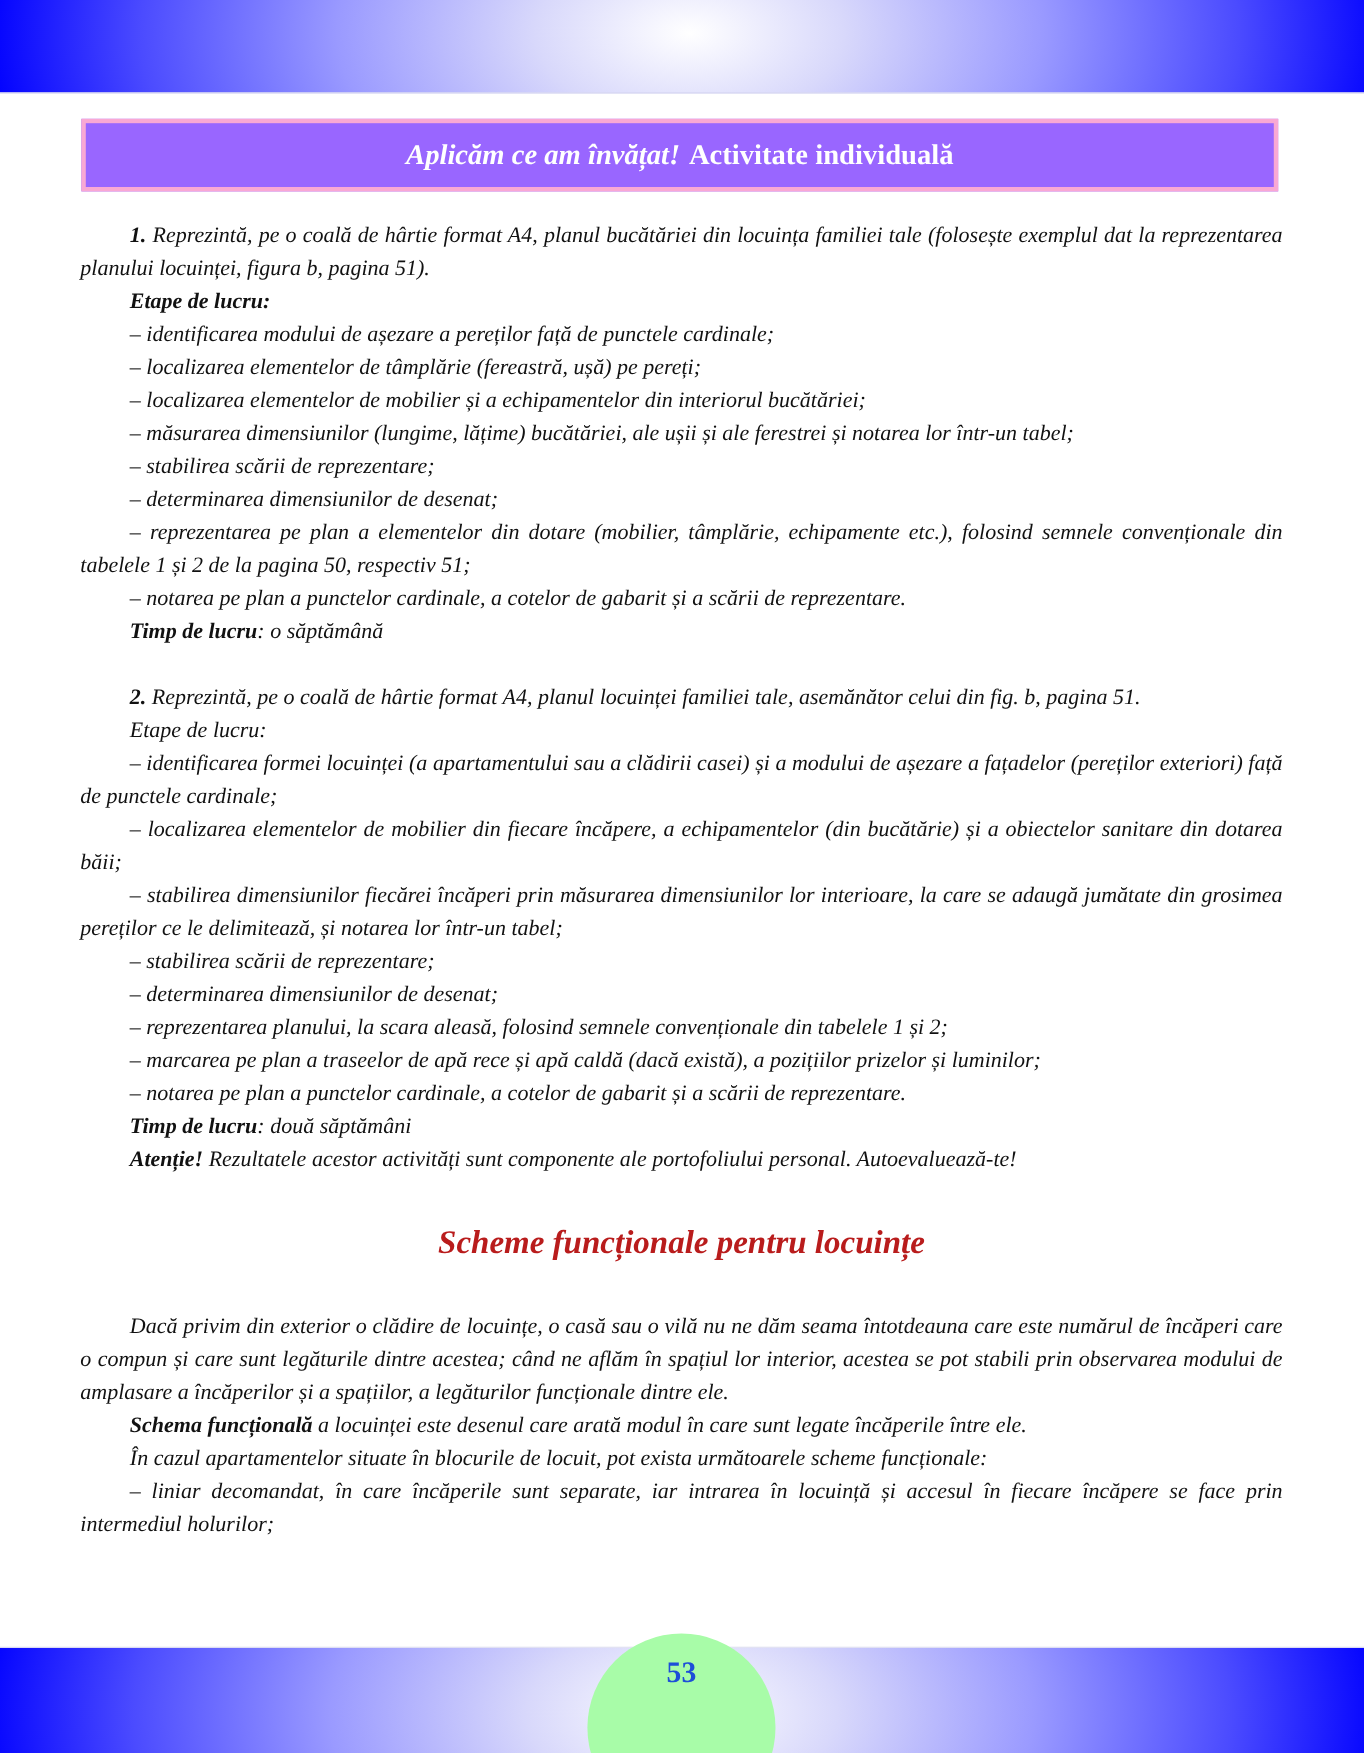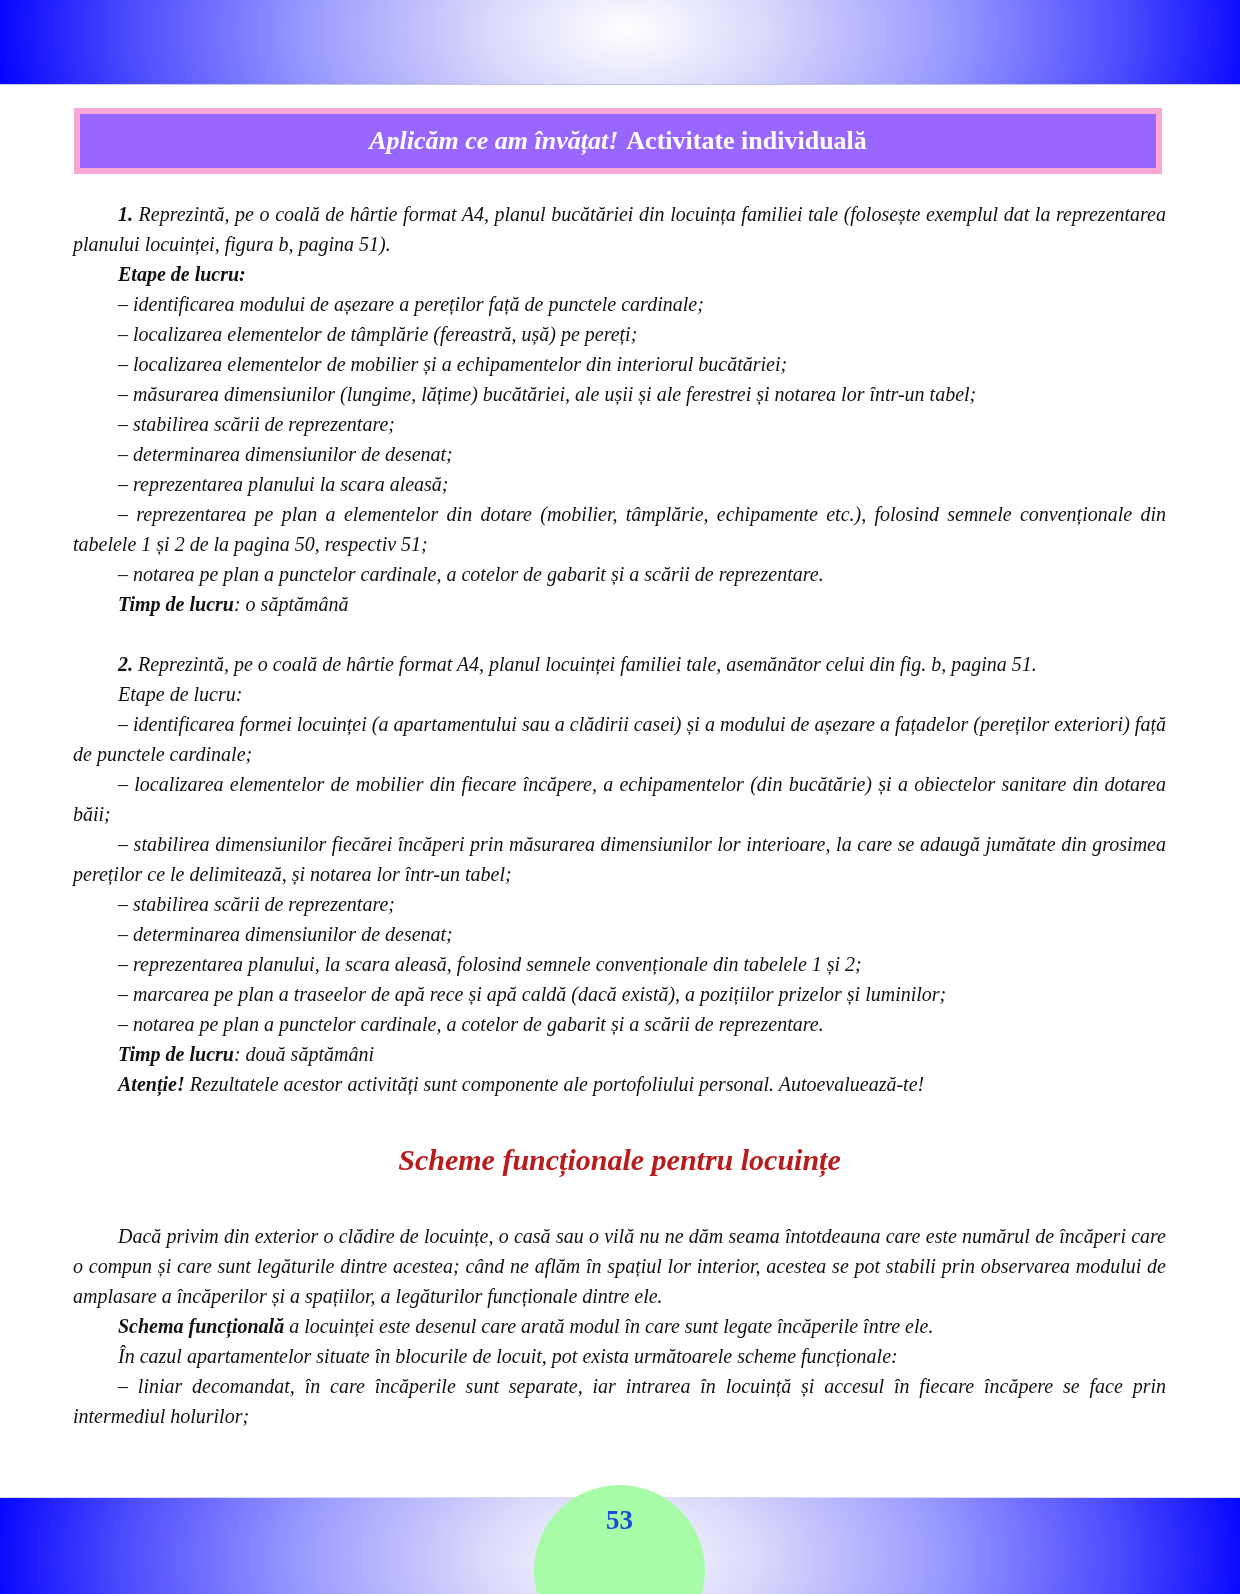--- a/index.html
+++ b/index.html
@@ -22,21 +22,21 @@
     .page-circle {
       position: absolute; left: 534px; top: 1485px; width: 171px; height: 171px;
       border-radius: 50%; background: #a8fca8;
     }
     .page-number {
       position: absolute; left: 534px; top: 1505px; width: 171px; text-align: center;
       font-weight: bold; font-size: 27px; color: #1d4ed8;
     }
     .banner {
       position: absolute; left: 74px; top: 108px; width: 1088px; height: 66px;
-      background: #9966ff; border: 6px solid #f9a8d4; box-sizing: border-box;
+      background: #9966ff; border: 4px solid #f9a8d4; box-sizing: border-box;
       display: flex; align-items: center; justify-content: center;
       color: #ffffff; font-size: 26px; font-weight: bold;
     }
     .banner .it { font-style: italic; margin-right: 8px; }
     .content {
       position: absolute; left: 73px; top: 199px; width: 1093px;
       font-size: 20px; line-height: 30px; font-style: italic;
     }
     .p { margin: 0; text-align: justify; text-indent: 45px; }
     .gap { height: 30px; }
@@ -59,21 +59,20 @@
 <div class="content">
 
   <p class="p"><span class="b">1.</span><span> Reprezintă, pe o coală de hârtie format A4, planul bucătăriei din locuința familiei tale (folosește exemplul dat la reprezentarea planului locuinței, figura b, pagina 51).</span></p>
   <p class="p b">Etape de lucru:</p>
   <p class="p">– identificarea modului de așezare a pereților față de punctele cardinale;</p>
   <p class="p">– localizarea elementelor de tâmplărie (fereastră, ușă) pe pereți;</p>
   <p class="p">– localizarea elementelor de mobilier și a echipamentelor din interiorul bucătăriei;</p>
   <p class="p">– măsurarea dimensiunilor (lungime, lățime) bucătăriei, ale ușii și ale ferestrei și notarea lor într-un tabel;</p>
   <p class="p">– stabilirea scării de reprezentare;</p>
   <p class="p">– determinarea dimensiunilor de desenat;</p>
-  <p class="p">– reprezentarea planului la scara aleasă;</p>
   <p class="p">– reprezentarea pe plan a elementelor din dotare (mobilier, tâmplărie, echipamente etc.), folosind semnele convenționale din tabelele 1 și 2 de la pagina 50, respectiv 51;</p>
   <p class="p">– notarea pe plan a punctelor cardinale, a cotelor de gabarit și a scării de reprezentare.</p>
   <p class="p"><span class="b">Timp de lucru</span><span>: o săptămână</span></p>
 
   <div class="gap"></div>
 
   <p class="p"><span class="b">2.</span><span> Reprezintă, pe o coală de hârtie format A4, planul locuinței familiei tale, asemănător celui din fig. b, pagina 51.</span></p>
   <p class="p">Etape de lucru:</p>
   <p class="p">– identificarea formei locuinței (a apartamentului sau a clădirii casei) și a modului de așezare a fațadelor (pereților exteriori) față de punctele cardinale;</p>
   <p class="p">– localizarea elementelor de mobilier din fiecare încăpere, a echipamentelor (din bucătărie) și a obiectelor sanitare din dotarea băii;</p>

